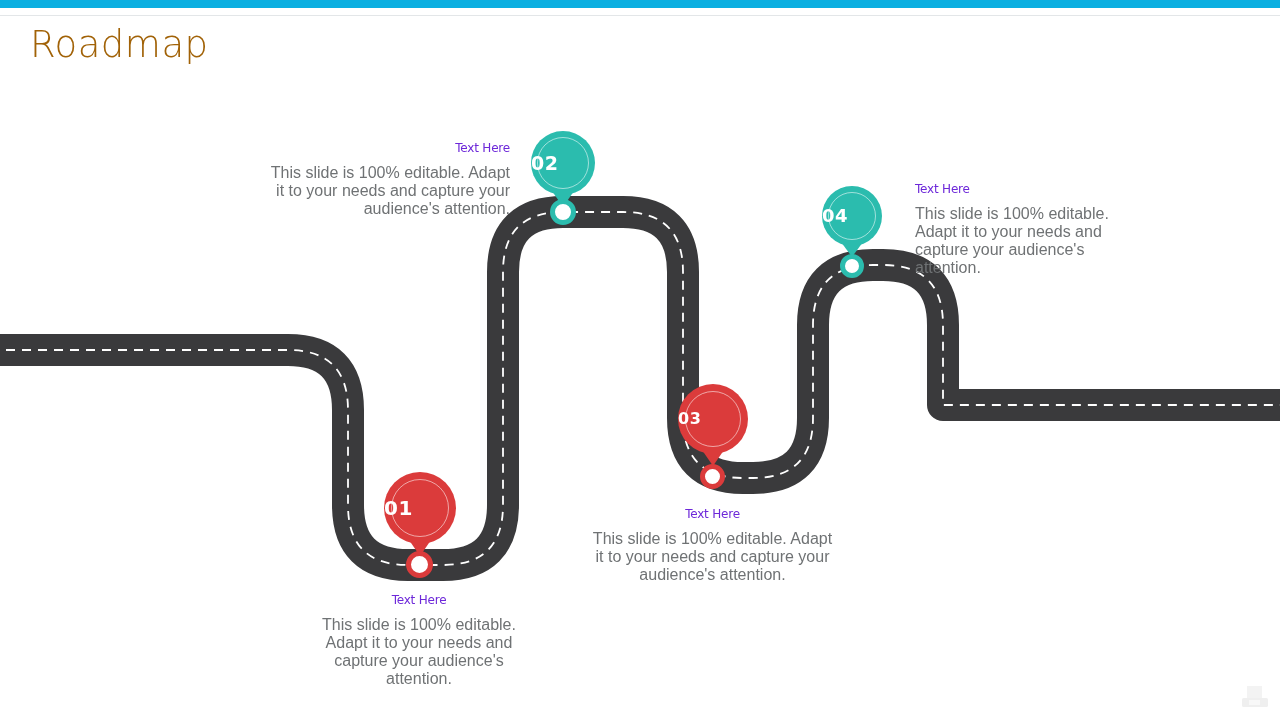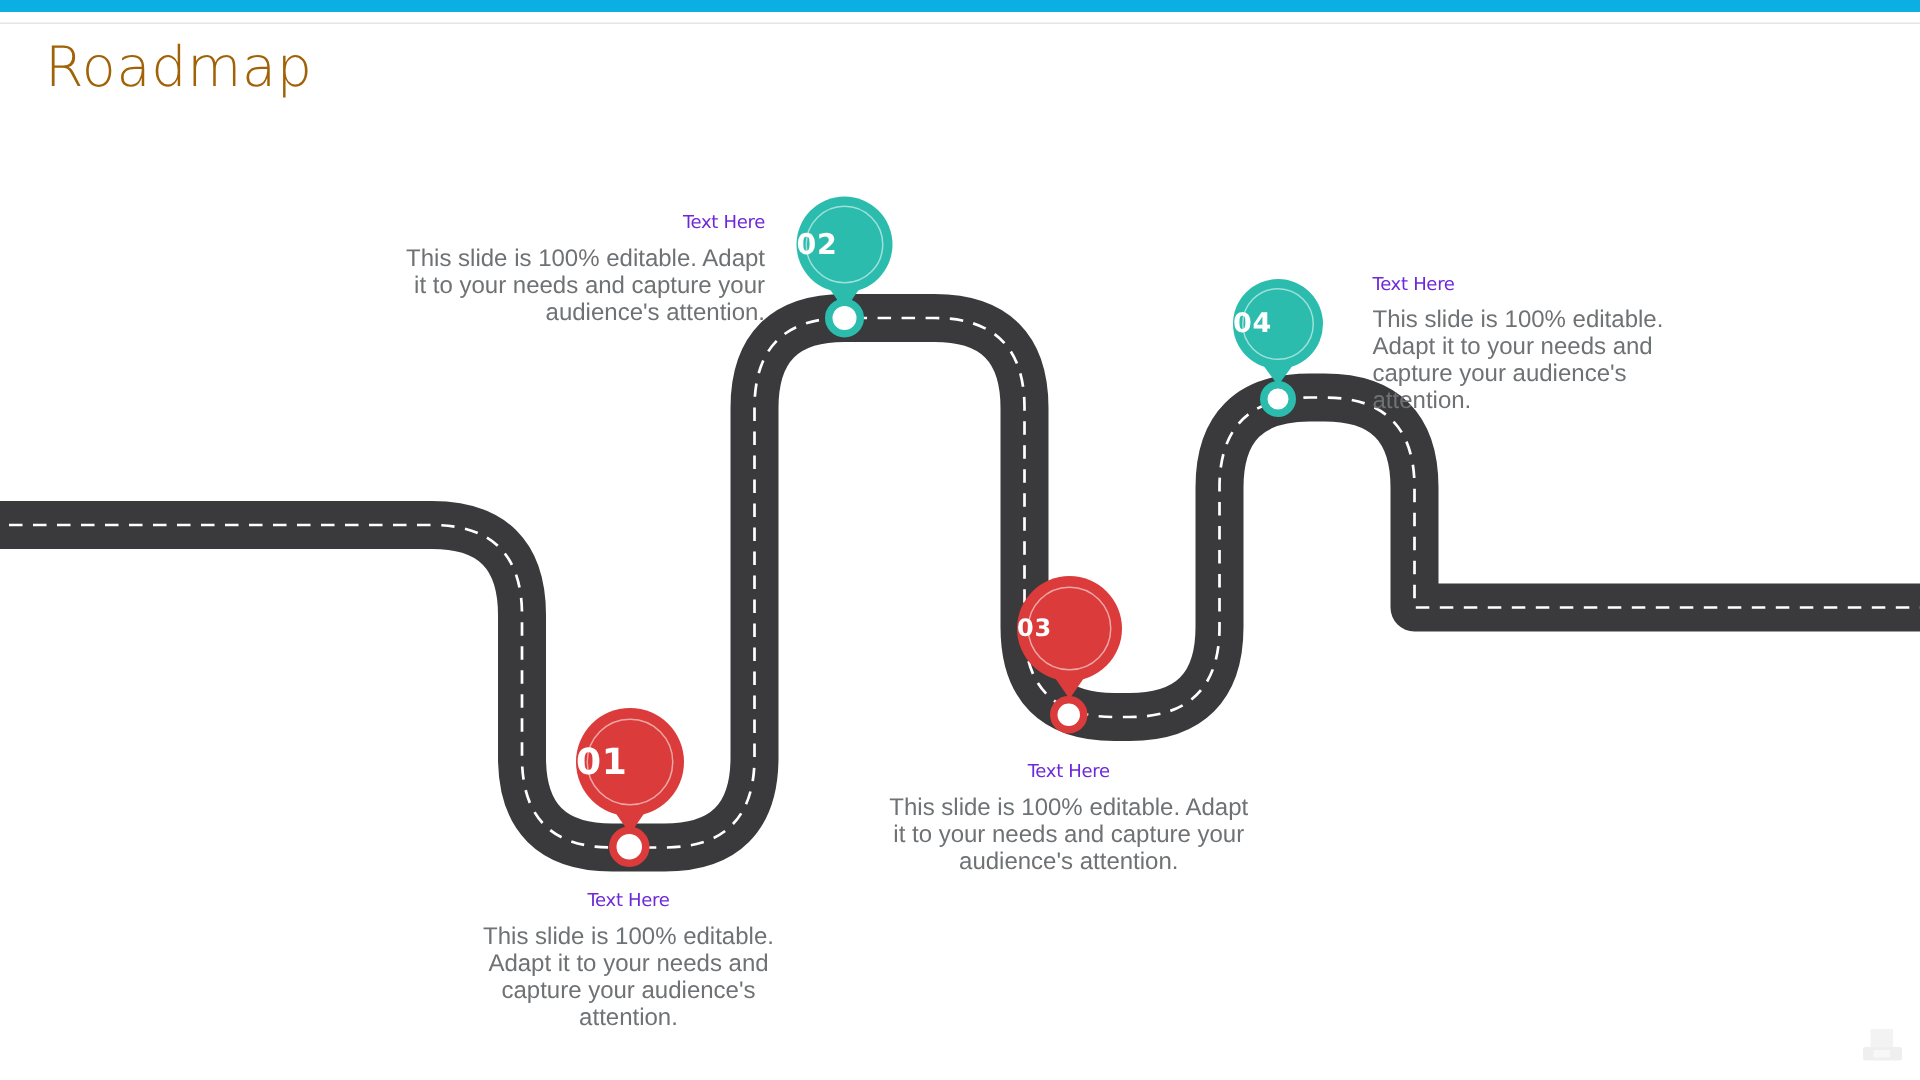--- a/index.html
+++ b/index.html
@@ -184,21 +184,21 @@
            Q 813 265 873 265
            L 883 265
            Q 943 265 943 325
            L 943 405
            L 1290 405" fill="none" stroke="#FFFFFF" stroke-width="1.8" stroke-dasharray="9 7" stroke-linecap="butt"></path>
 </svg>
 
 <div class="pin" style="left:384px; top:472px; width:72px; height:95px;">
   <div class="pin-bubble" style="width:72px; height:72px; background:#DB3B3B;">
     <span class="pin-ring" style="left:7px; top:7px; width:58px; height:58px;"></span>
-    <span class="pin-num" style="font-size:24px;">01</span>
+    <span class="pin-num" style="font-size:20px;">01</span>
   </div>
   <div class="pin-tail" style="left:25px; top:68px; border-top:16px solid #DB3B3B;"></div>
 </div>
 <div class="road-dot" style="left:406px; top:551px; width:27px; height:27px; border:5px solid #DB3B3B;"></div>
 
 <div class="block align-center" style="left:299px; top:589px; width:240px;">
   <div class="block-title">Text Here</div>
   <div class="block-body" style="padding:0 16px;">This slide is 100% editable. Adapt it to your needs and capture your audience's attention.</div>
 </div>
 

